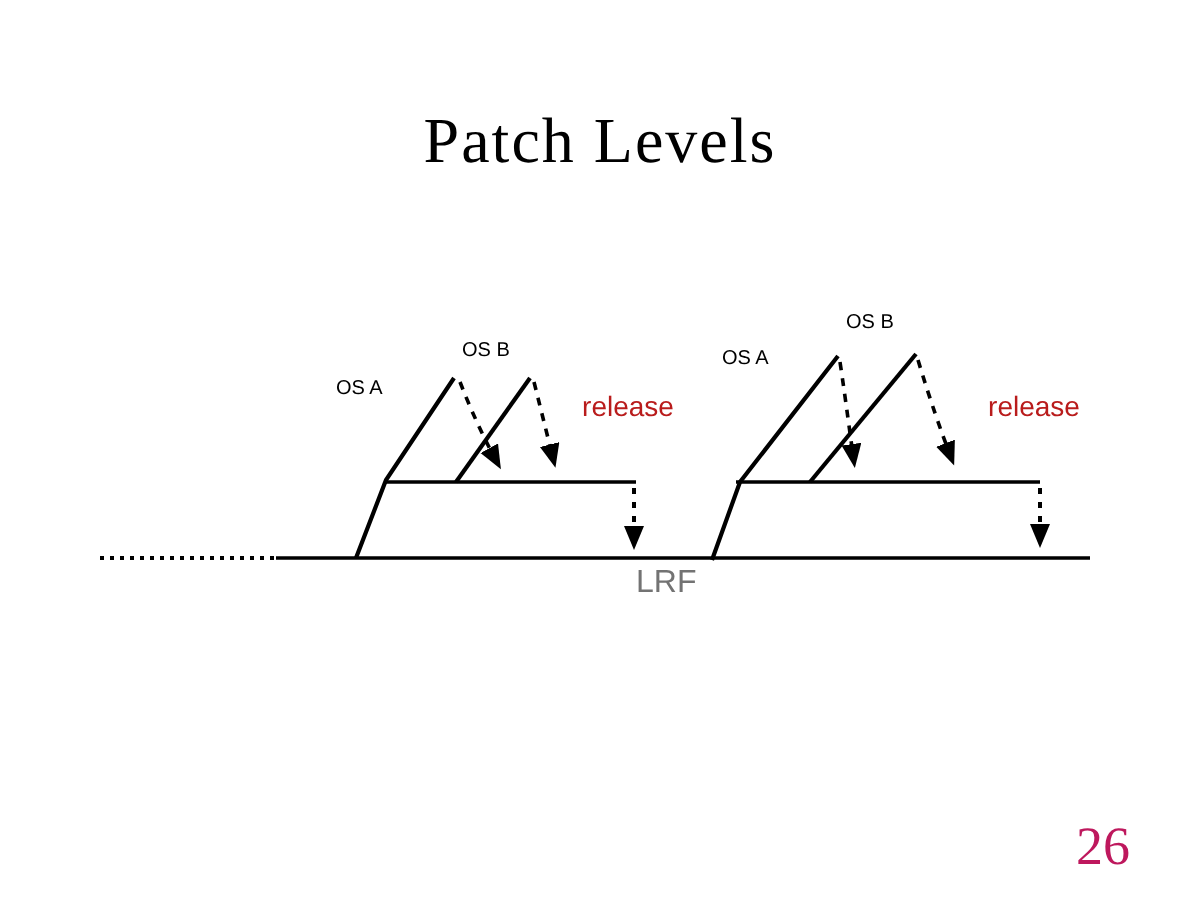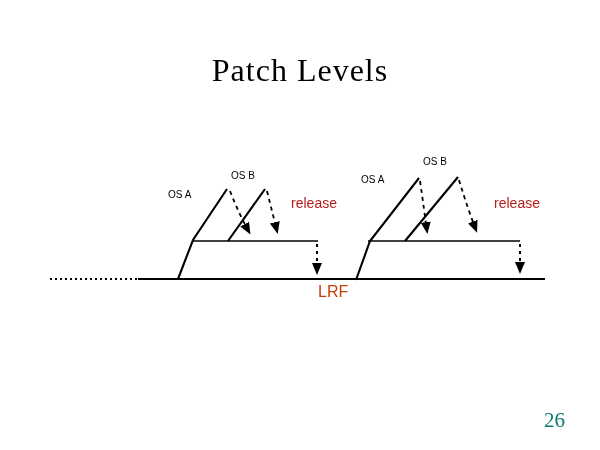--- a/index.html
+++ b/index.html
@@ -43,29 +43,29 @@
     width: 64px;
     text-align: center;
     font-size: 14px;
     color: #b91c1c;
     line-height: 22px;
   }
   .release-lbl span { display: block; }
   .lrf-lbl {
     position: absolute;
     font-size: 16px;
-    color: #c2410c;
+    color: #737373;
     line-height: 1;
   }
   .page-number {
     position: absolute;
     right: 35px; top: 408px;
     font-family: "Liberation Serif", "DejaVu Serif", serif;
-    font-size: 21px;
-    color: #0f766e;
+    font-size: 27px;
+    color: #be185d;
   }
 </style>
 </head>
 <body>
 
 <div class="slide">
 
   <h1 class="title">Patch Levels</h1>
 
   <div class="diagram">

